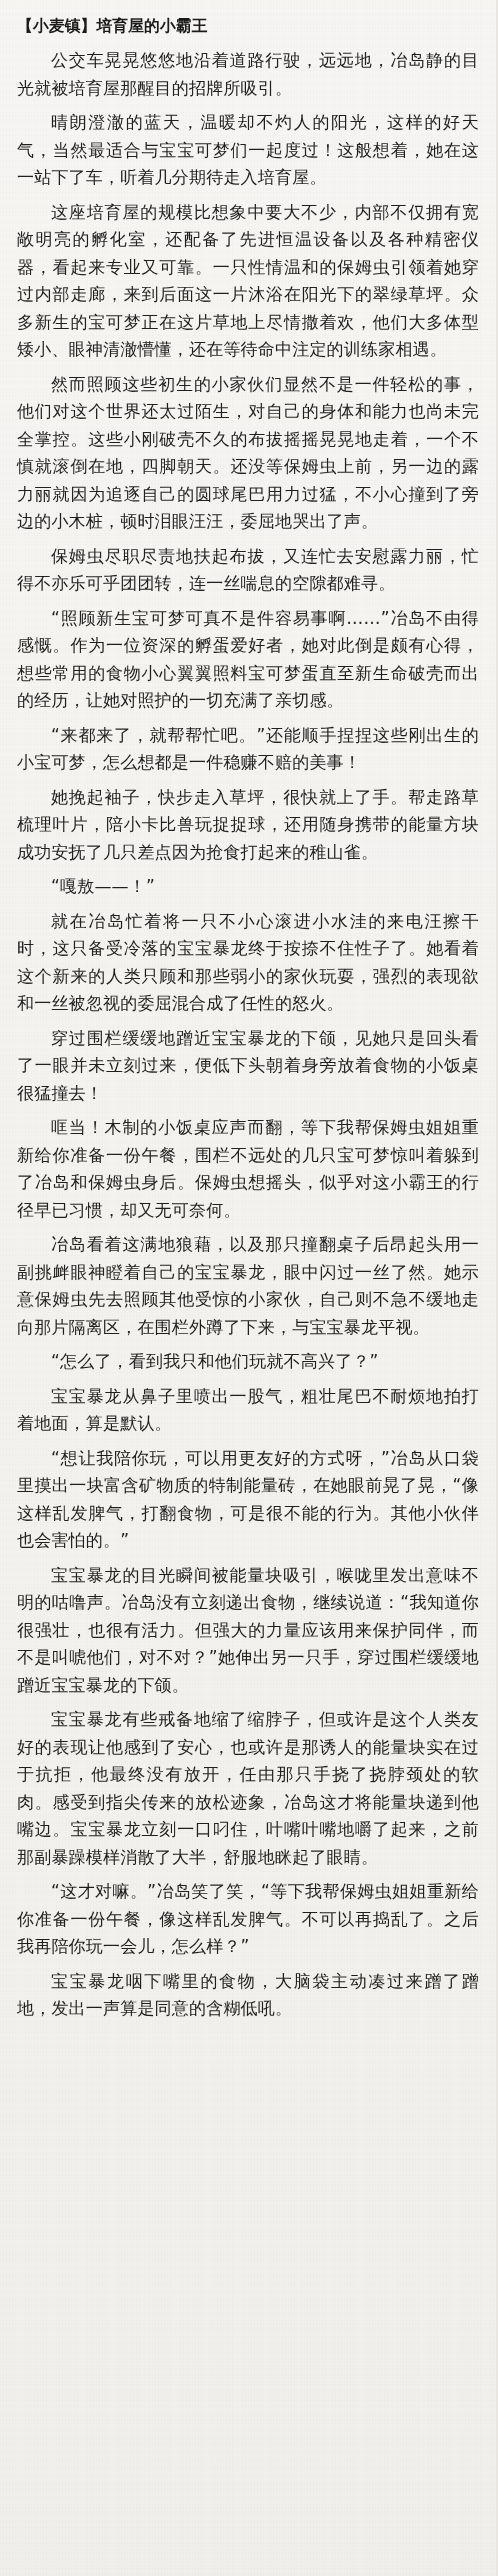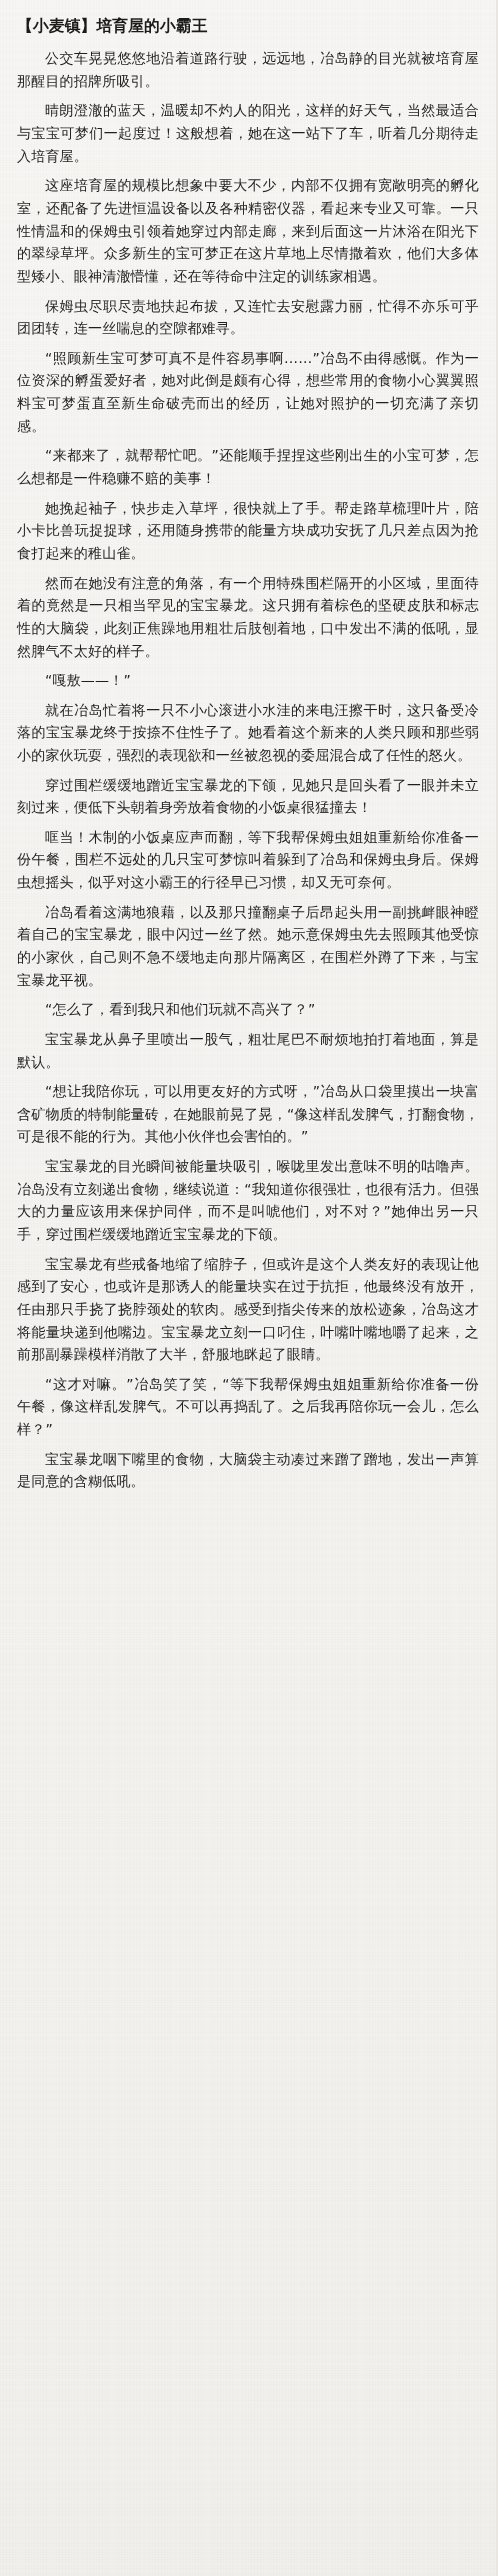--- a/index.html
+++ b/index.html
@@ -38,44 +38,44 @@
   }
   h1.title {
     font-size: 15.7px;
     line-height: 1.35;
     font-weight: bold;
     margin: 1.5px 0 10.7px 0;
     color: #1b1b1b;
     letter-spacing: 0.2px;
   }
   p.para {
-    font-size: 14px;
+    font-size: 17px;
     line-height: 1.62;
     margin: 0 0 6.9px 0;
     color: #1f1f1f;
     text-align: justify;
     text-indent: 2em;
     letter-spacing: 0.2px;
   }
 </style>
 </head>
 <body>
 
 <div class="page">
   <div class="content">
     <h1 class="title">【小麦镇】培育屋的小霸王</h1>
 
     <p class="para">公交车晃晃悠悠地沿着道路行驶，远远地，冶岛静的目光就被培育屋那醒目的招牌所吸引。</p>
     <p class="para">晴朗澄澈的蓝天，温暖却不灼人的阳光，这样的好天气，当然最适合与宝宝可梦们一起度过！这般想着，她在这一站下了车，听着几分期待走入培育屋。</p>
     <p class="para">这座培育屋的规模比想象中要大不少，内部不仅拥有宽敞明亮的孵化室，还配备了先进恒温设备以及各种精密仪器，看起来专业又可靠。一只性情温和的保姆虫引领着她穿过内部走廊，来到后面这一片沐浴在阳光下的翠绿草坪。众多新生的宝可梦正在这片草地上尽情撒着欢，他们大多体型矮小、眼神清澈懵懂，还在等待命中注定的训练家相遇。</p>
+    <p class="para">然而照顾这些初生的小家伙们显然不是一件轻松的事，他们对这个世界还太过陌生，对自己的身体和能力也尚未完全掌控。这些小刚破壳不久的布拔摇摇晃晃地走着，一个不慎就滚倒在地，四脚朝天。还没等保姆虫上前，另一边的露力丽就因为追逐自己的圆球尾巴用力过猛，不小心撞到了旁边的小木桩，顿时泪眼汪汪，委屈地哭出了声。</p>
     <p class="para">保姆虫尽职尽责地扶起布拔，又连忙去安慰露力丽，忙得不亦乐可乎团团转，连一丝喘息的空隙都难寻。</p>
     <p class="para">“照顾新生宝可梦可真不是件容易事啊……”冶岛不由得感慨。作为一位资深的孵蛋爱好者，她对此倒是颇有心得，想些常用的食物小心翼翼照料宝可梦蛋直至新生命破壳而出的经历，让她对照护的一切充满了亲切感。</p>
     <p class="para">“来都来了，就帮帮忙吧。”还能顺手捏捏这些刚出生的小宝可梦，怎么想都是一件稳赚不赔的美事！</p>
     <p class="para">她挽起袖子，快步走入草坪，很快就上了手。帮走路草梳理叶片，陪小卡比兽玩捉捉球，还用随身携带的能量方块成功安抚了几只差点因为抢食打起来的稚山雀。</p>
-    <p class="para">然而在她没有注意的角落，有一个用特殊围栏隔开的小区域，里面待着的竟然是一只相当罕见的宝宝暴龙。这只拥有着棕色的坚硬皮肤和标志性的大脑袋，此刻正焦躁地用粗壮后肢刨着地，口中发出不满的低吼，显然脾气不太好的样子。</p>
     <p class="para">“嘎敖——！”</p>
     <p class="para">就在冶岛忙着将一只不小心滚进小水洼的来电汪擦干时，这只备受冷落的宝宝暴龙终于按捺不住性子了。她看着这个新来的人类只顾和那些弱小的家伙玩耍，强烈的表现欲和一丝被忽视的委屈混合成了任性的怒火。</p>
     <p class="para">穿过围栏缓缓地蹭近宝宝暴龙的下颌，见她只是回头看了一眼并未立刻过来，便低下头朝着身旁放着食物的小饭桌很猛撞去！</p>
     <p class="para">哐当！木制的小饭桌应声而翻，等下我帮保姆虫姐姐重新给你准备一份午餐，围栏不远处的几只宝可梦惊叫着躲到了冶岛和保姆虫身后。保姆虫想摇头，似乎对这小霸王的行径早已习惯，却又无可奈何。</p>
     <p class="para">冶岛看着这满地狼藉，以及那只撞翻桌子后昂起头用一副挑衅眼神瞪着自己的宝宝暴龙，眼中闪过一丝了然。她示意保姆虫先去照顾其他受惊的小家伙，自己则不急不缓地走向那片隔离区，在围栏外蹲了下来，与宝宝暴龙平视。</p>
     <p class="para">“怎么了，看到我只和他们玩就不高兴了？”</p>
     <p class="para">宝宝暴龙从鼻子里喷出一股气，粗壮尾巴不耐烦地拍打着地面，算是默认。</p>
     <p class="para">“想让我陪你玩，可以用更友好的方式呀，”冶岛从口袋里摸出一块富含矿物质的特制能量砖，在她眼前晃了晃，“像这样乱发脾气，打翻食物，可是很不能的行为。其他小伙伴也会害怕的。”</p>
     <p class="para">宝宝暴龙的目光瞬间被能量块吸引，喉咙里发出意味不明的咕噜声。冶岛没有立刻递出食物，继续说道：“我知道你很强壮，也很有活力。但强大的力量应该用来保护同伴，而不是叫唬他们，对不对？”她伸出另一只手，穿过围栏缓缓地蹭近宝宝暴龙的下颌。</p>
     <p class="para">宝宝暴龙有些戒备地缩了缩脖子，但或许是这个人类友好的表现让他感到了安心，也或许是那诱人的能量块实在过于抗拒，他最终没有放开，任由那只手挠了挠脖颈处的软肉。感受到指尖传来的放松迹象，冶岛这才将能量块递到他嘴边。宝宝暴龙立刻一口叼住，叶嘴叶嘴地嚼了起来，之前那副暴躁模样消散了大半，舒服地眯起了眼睛。</p>

